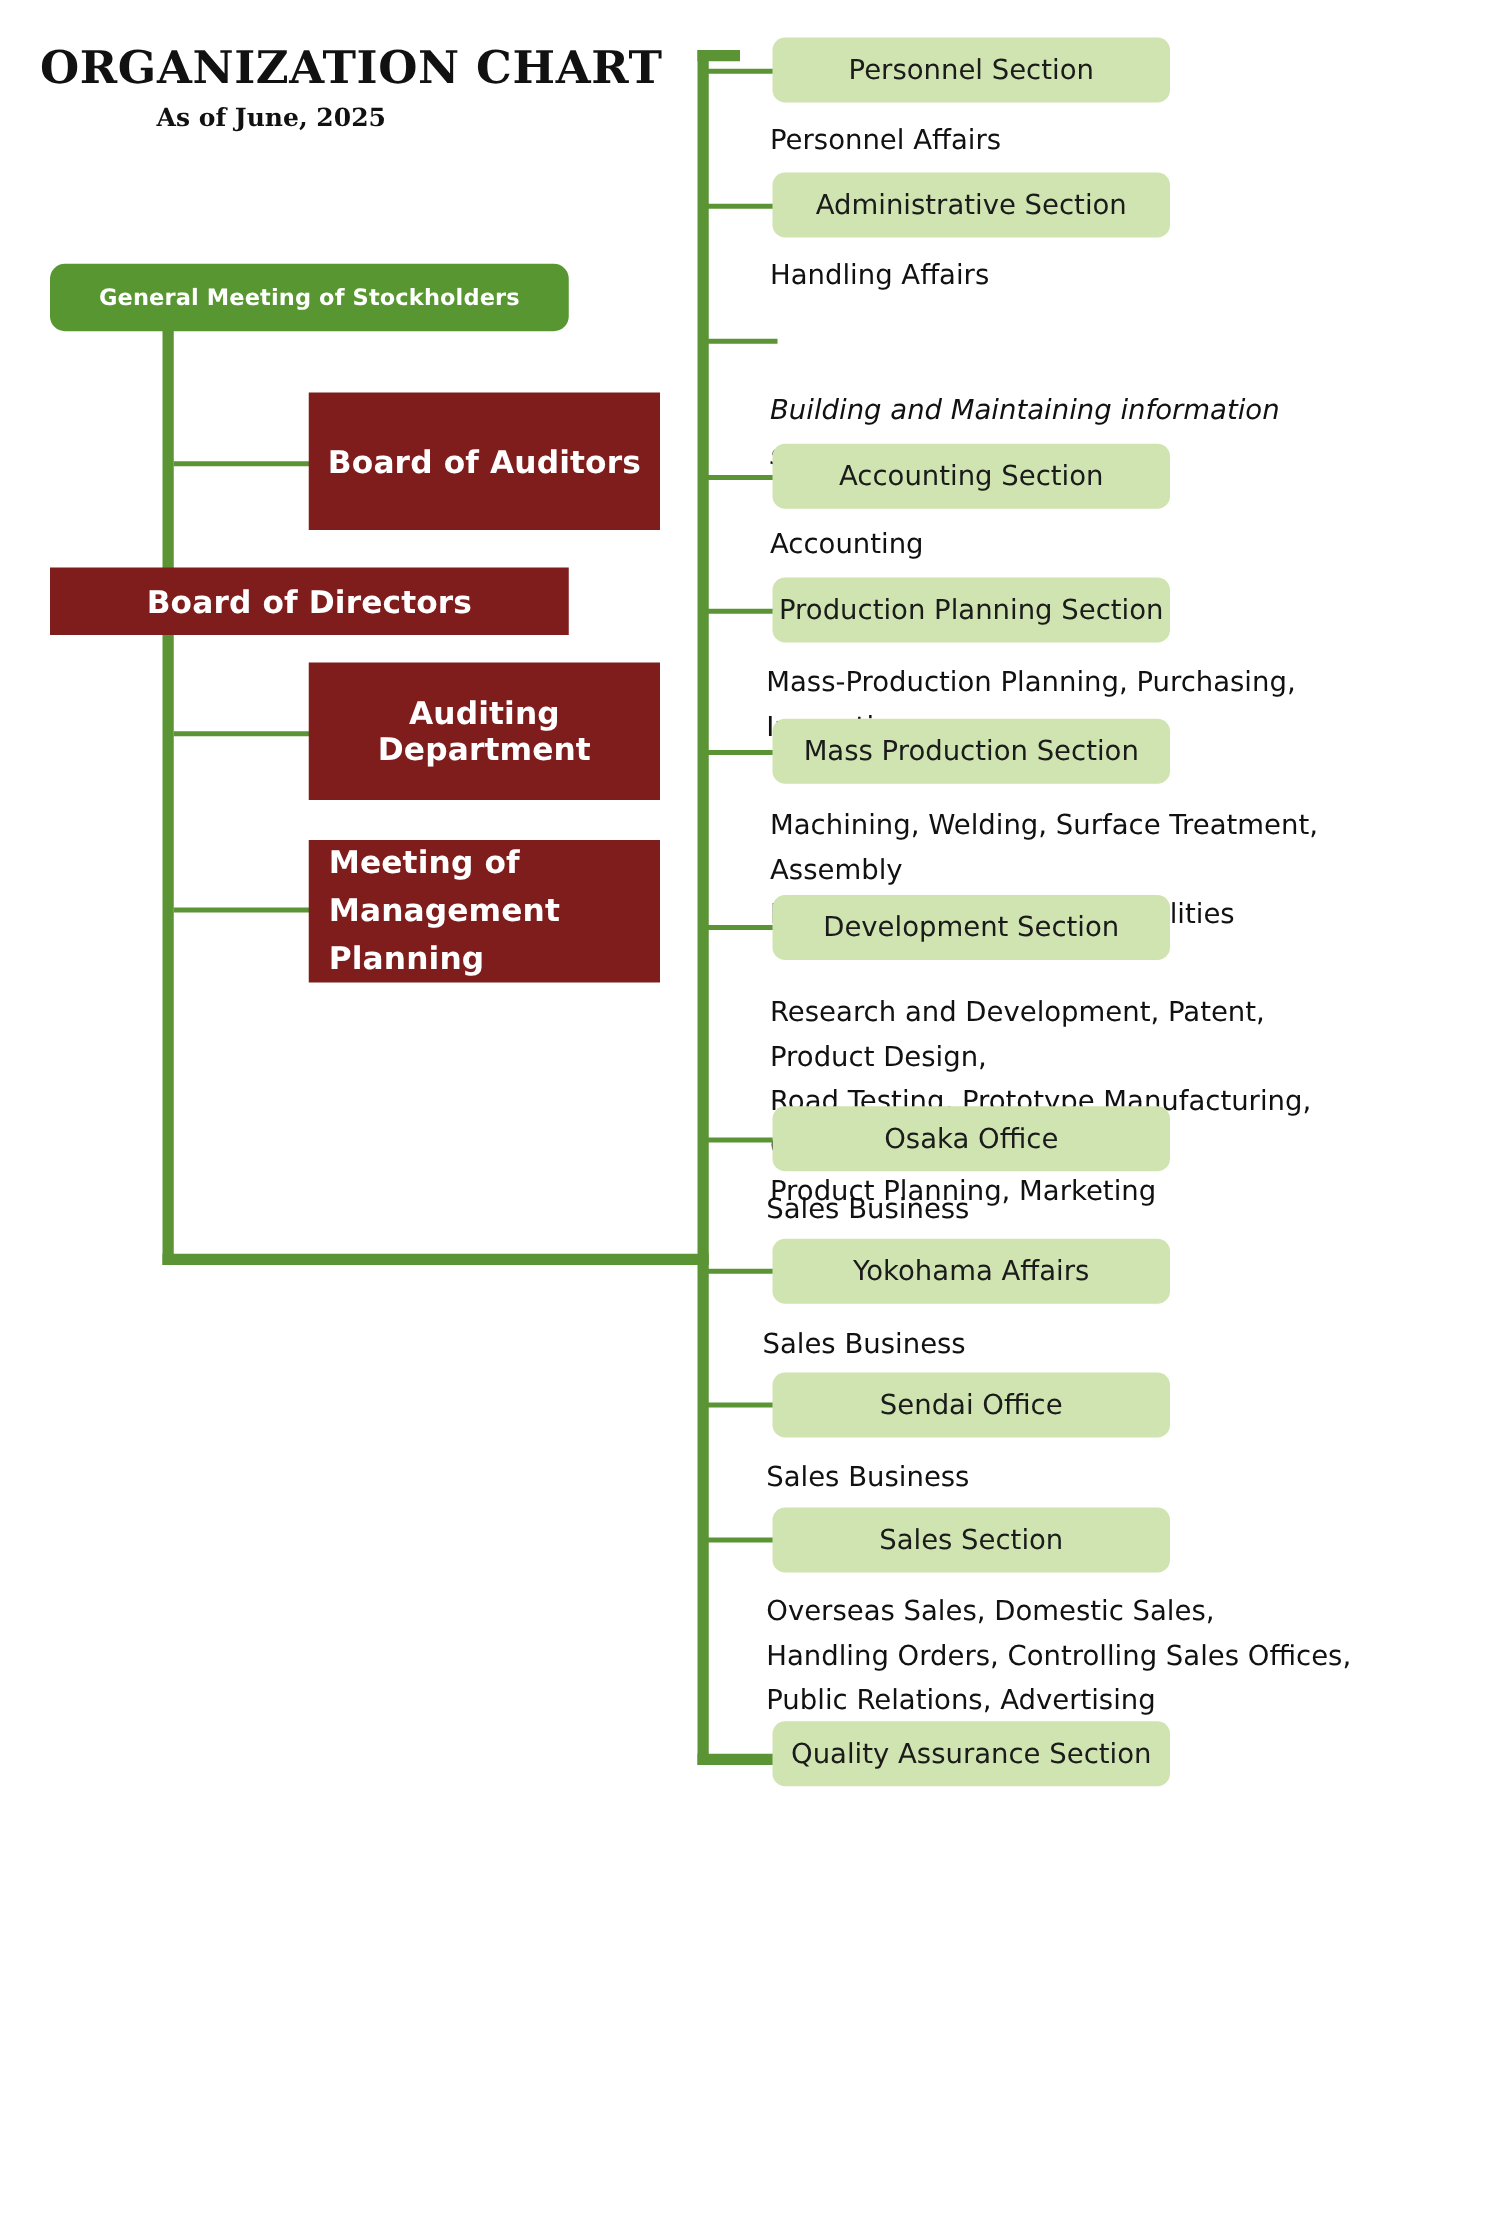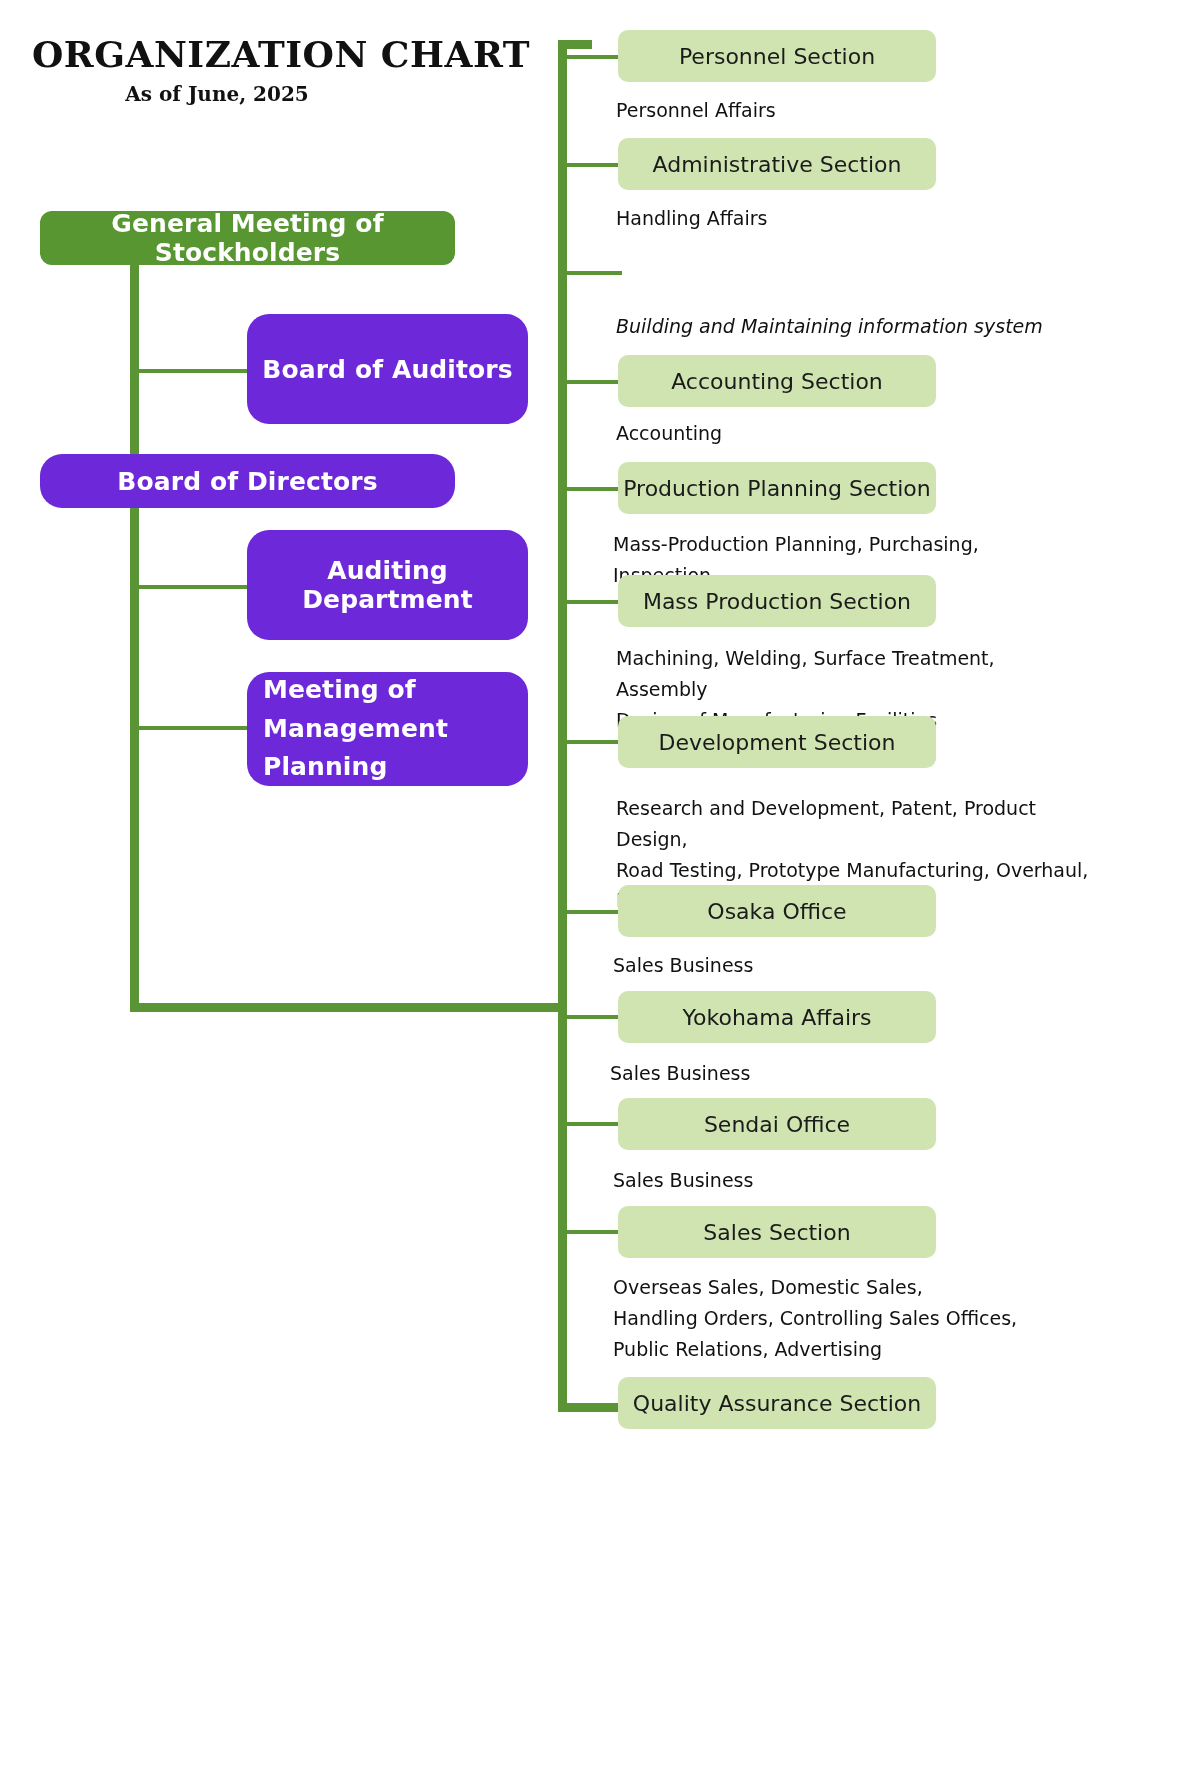--- a/index.html
+++ b/index.html
@@ -69,29 +69,29 @@
   }
 
   
   .node.level-1 {
     background: #579630;
     border-radius: 12px;
   }
   .node.level-1 .node-label {
     color: #ffffff;
     font-weight: 700;
-    font-size: 25px;
+    font-size: 18px;
     text-align: center;
     letter-spacing: 0.1px;
   }
 
   
   .node.level-2 {
-    background: #6d28d9;
-    border-radius: 22px;
+    background: #7f1d1d;
+    border-radius: 0;
   }
   .node.level-2 .node-label {
     color: #ffffff;
     font-weight: 700;
     font-size: 25px;
     letter-spacing: 0.1px;
   }
   .node.level-2.align-center .node-label { text-align: center; }
   .node.level-2.align-left   .node-label { text-align: left;  padding-left: 16px; line-height: 1.55; }
 
@@ -104,21 +104,21 @@
     color: #1b1b1b;
     font-weight: 400;
     font-size: 22px;
     text-align: center;
   }
 
   
   .caption {
     position: absolute;
     color: #111111;
-    font-size: 19px;
+    font-size: 22px;
     font-weight: 400;
     line-height: 1.62;
     white-space: pre-line;
   }
 </style>
 </head>
 <body>
 
 <div id="chart-root">
 

